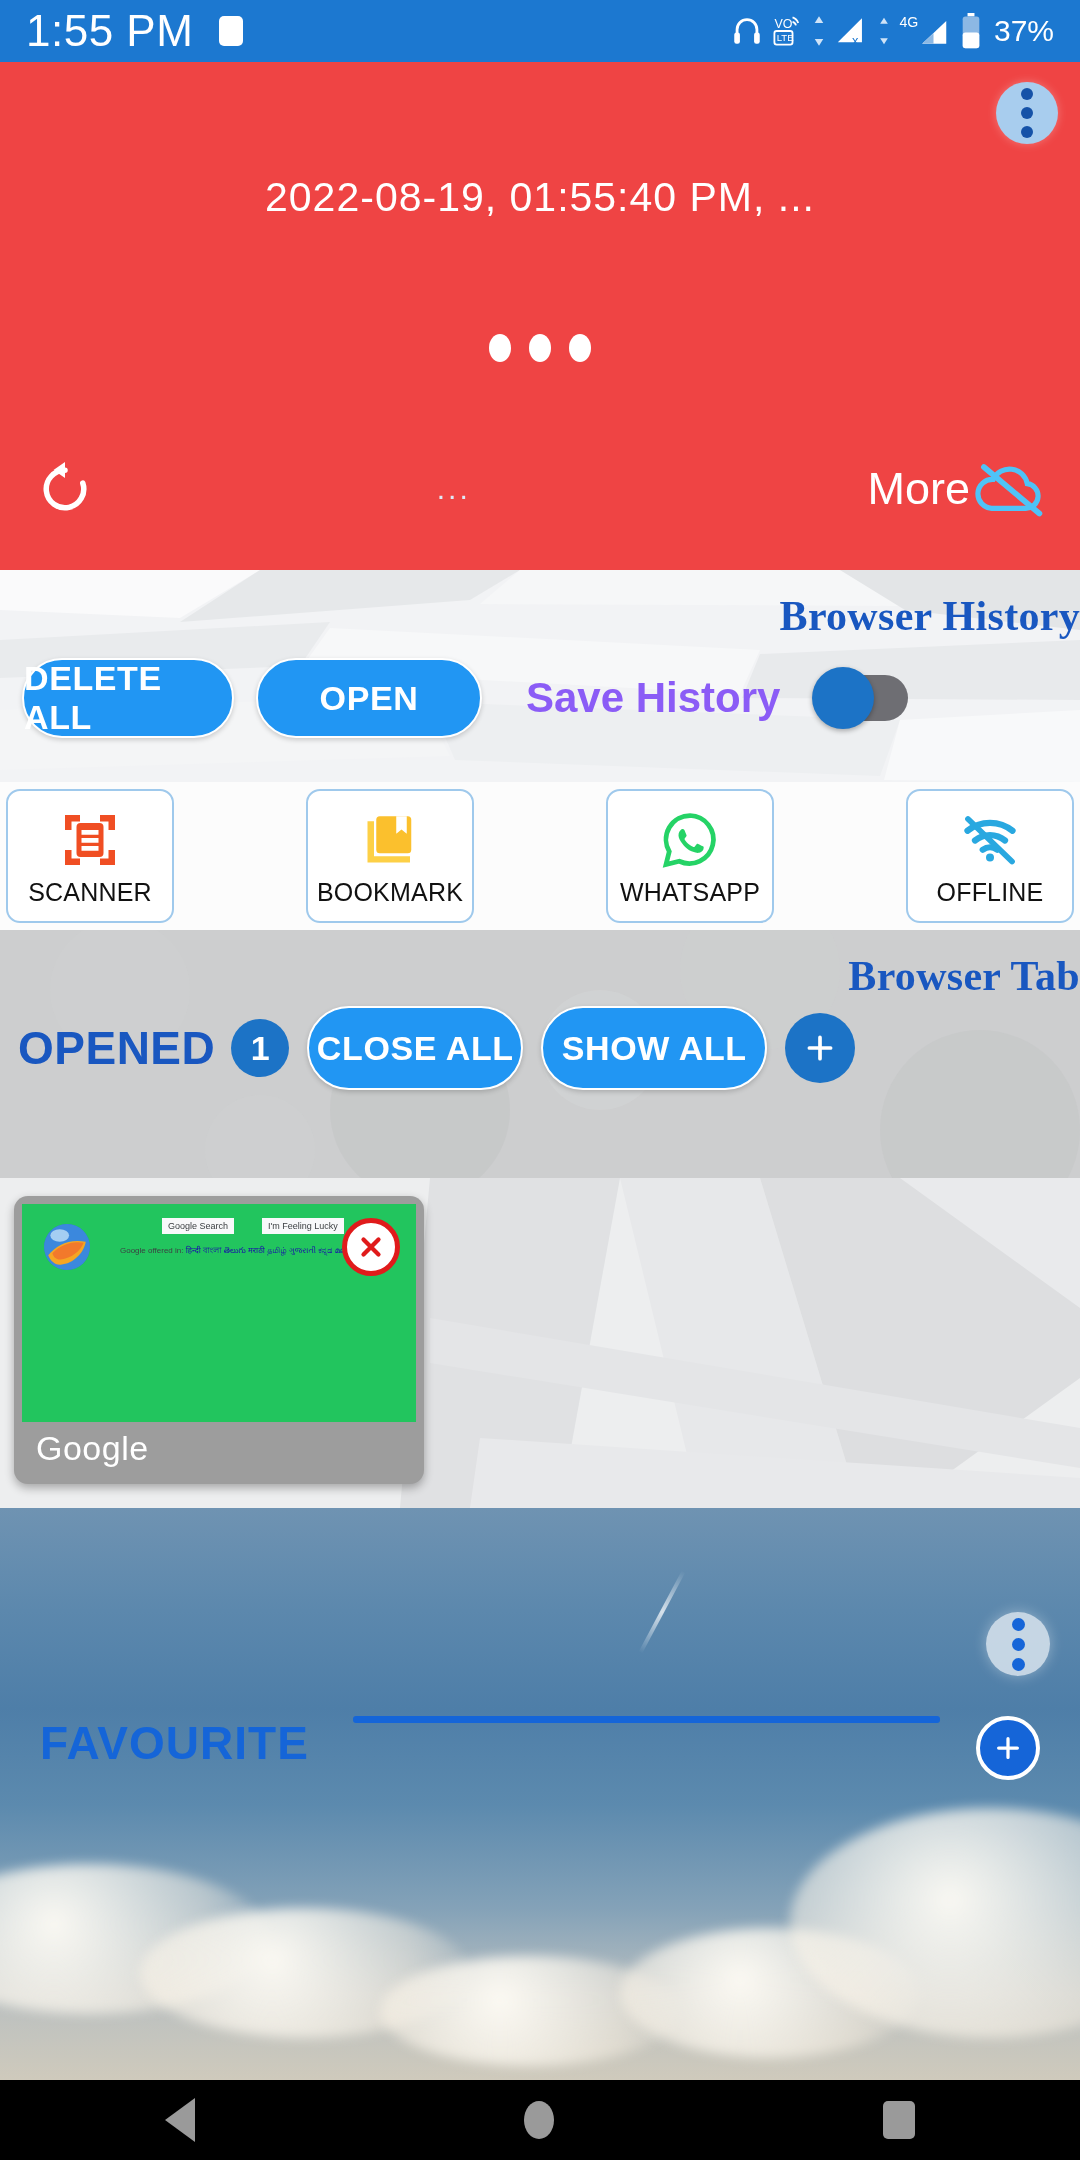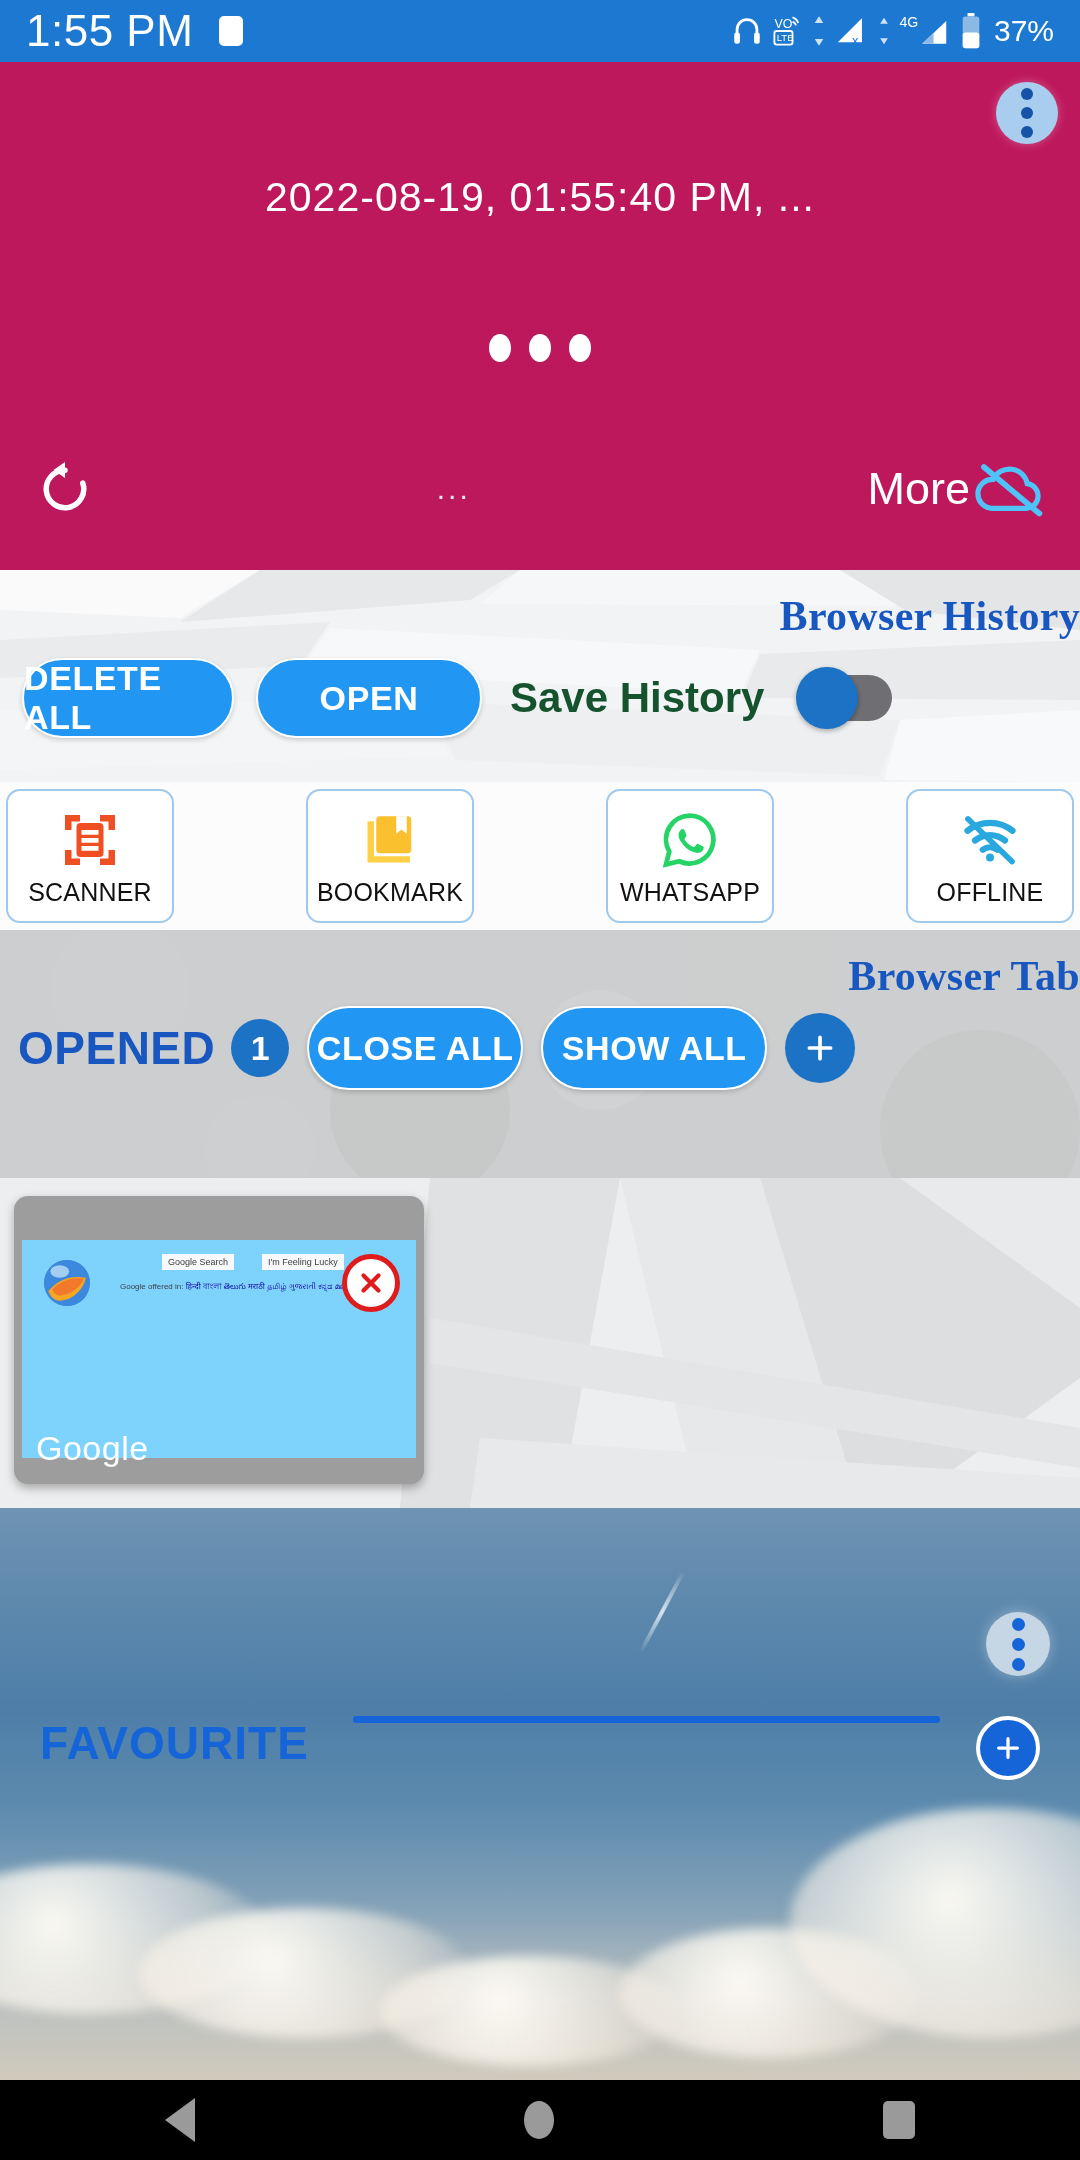--- a/index.html
+++ b/index.html
@@ -24,21 +24,21 @@
     width: 24px; height: 30px; background: #fff; border-radius: 5px;
     margin-left: 26px;
   }
   .sb-right { margin-left: auto; display: flex; align-items: center; gap: 9px; }
   .sb-right svg { display: block; }
   .sb-batt-pct { font-size: 30px; font-weight: 500; margin-left: 3px; }
 
   
   .header {
     position: absolute; top: 62px; left: 0; width: 1080px; height: 508px;
-    background: #be185d;
+    background: #ef4444;
   }
   .menu-dots-btn {
     position: absolute; top: 20px; right: 22px;
     width: 62px; height: 62px; border-radius: 50%;
     background: #A8CDEE;
     display: flex; flex-direction: column; align-items: center; justify-content: center;
     gap: 7px;
     box-shadow: 0 0 10px rgba(255,255,255,.28);
   }
   .menu-dots-btn i { width: 12px; height: 12px; border-radius: 50%; background: #1552A8; display:block; }
@@ -81,21 +81,21 @@
     position: relative; display: flex; align-items: center; padding: 18px 22px 0 22px; gap: 22px;
   }
   .pill {
     background: #2196F3; color: #fff; border: 2px solid #fff; border-radius: 42px;
     font-size: 34px; font-weight: 700; letter-spacing: .6px;
     display: flex; align-items: center; justify-content: center;
     box-shadow: 0 2px 5px rgba(0,0,0,.18);
   }
   .pill-delete { width: 212px; height: 80px; }
   .pill-open { width: 226px; height: 80px; }
-  .save-label { color: #14532d; font-size: 42px; font-weight: 700; margin-left: 6px; }
+  .save-label { color: #8b5cf6; font-size: 42px; font-weight: 700; margin-left: 22px; }
   .toggle {
     width: 92px; height: 46px; border-radius: 26px; background: #6E6E73;
     position: relative; margin-left: 14px;
   }
   .toggle i {
     position: absolute; left: -4px; top: -8px; width: 62px; height: 62px;
     border-radius: 50%; background: #1C73C6; display: block;
     box-shadow: 0 2px 5px rgba(0,0,0,.3);
   }
 
@@ -144,21 +144,21 @@
     position: absolute; top: 1178px; left: 0; width: 1080px; height: 330px;
     background: #E7E8EA; overflow: hidden;
   }
   .thumbsec .bgtex3 { position: absolute; inset: 0; }
   .thumb {
     position: absolute; left: 14px; top: 18px; width: 410px; height: 288px;
     background: #9D9D9D; border-radius: 14px; padding: 8px 8px 0 8px;
     box-shadow: 0 4px 10px rgba(0,0,0,.3);
   }
   .thumb-page {
-    width: 394px; height: 218px; background: #7dd3fc; position: relative; overflow: hidden; margin-top: 36px;
+    width: 394px; height: 218px; background: #22c55e; position: relative; overflow: hidden;
   }
   .thumb-globe { position: absolute; left: 20px; top: 18px; width: 50px; height: 50px; }
   .thumb-btnrow {
     position: absolute; top: 14px; left: 140px; display: flex; gap: 28px;
   }
   .thumb-fakebtn { font-size: 9px; color: #3c4043; background: #f8f9fa; padding: 3px 6px; white-space: nowrap; }
   .thumb-offered {
     position: absolute; top: 40px; left: 98px; font-size: 8px; color: #3c4043; white-space: nowrap;
   }
   .thumb-offered b { color: #1a0dab; font-weight: 400; }

